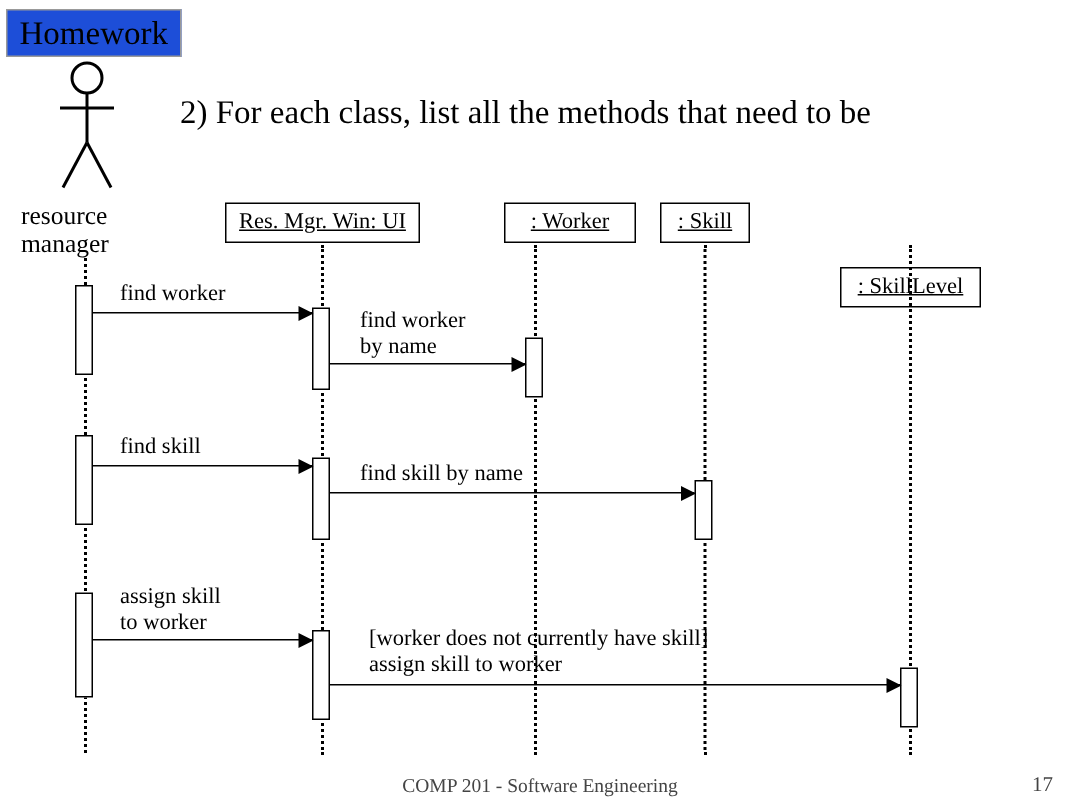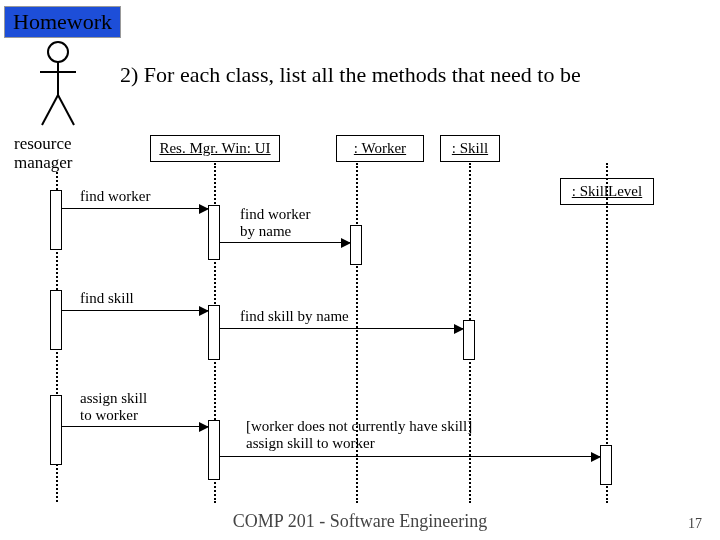--- a/index.html
+++ b/index.html
@@ -79,21 +79,21 @@
     position: absolute;
     font-size: 15px;
     white-space: pre;
   }
   .footer {
     position: absolute;
     bottom: 8px;
     left: 0;
     width: 100%;
     text-align: center;
-    font-size: 18px;
+    font-size: 13px;
     color: #444;
     margin-top: 16px;
   }
   .page-num {
     position: absolute;
     bottom: 8px;
     right: 18px;
     font-size: 14px;
     color: #444;
   }

